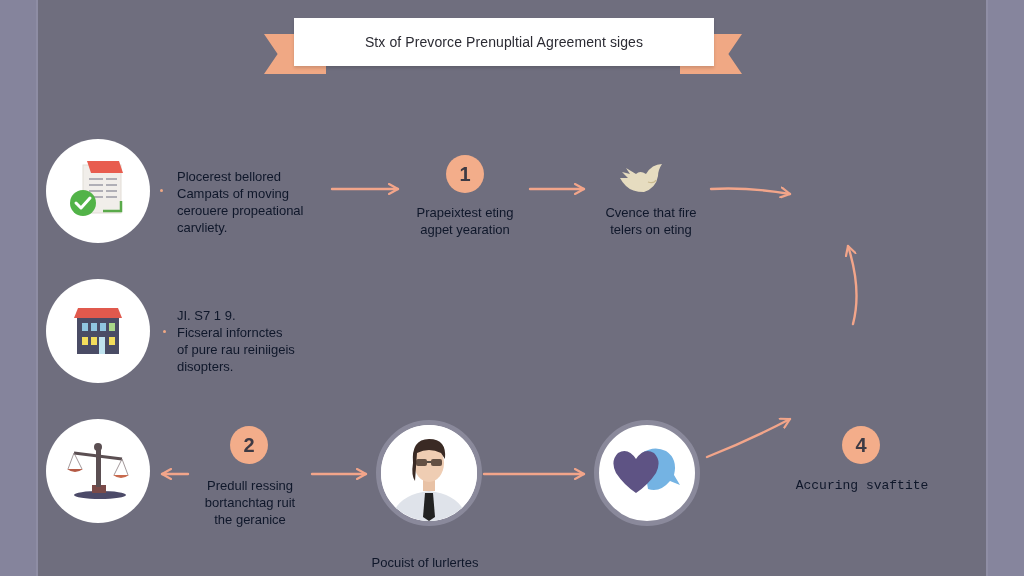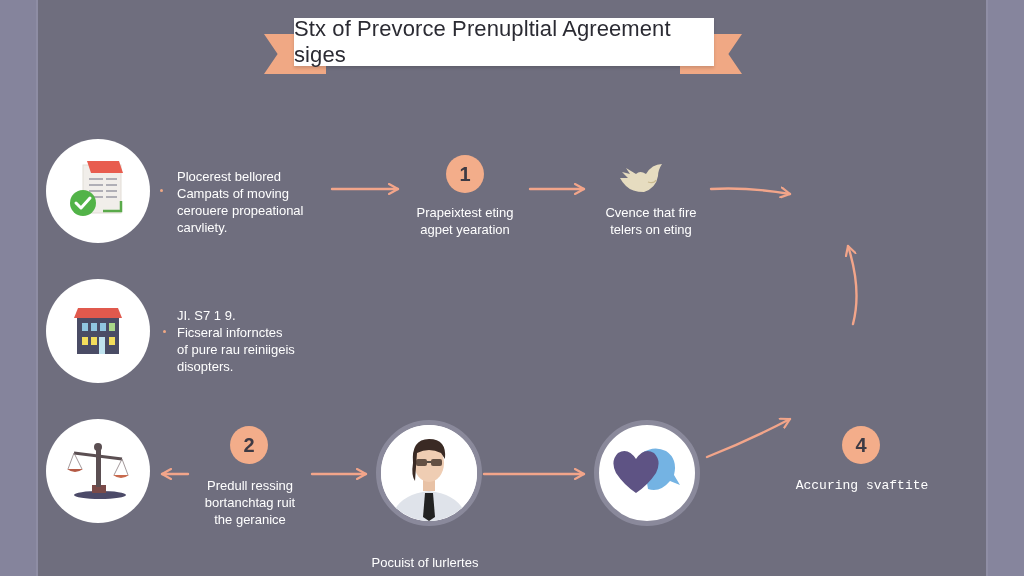--- a/index.html
+++ b/index.html
@@ -14,31 +14,31 @@
 
     
     .ribbon-tail { position:absolute; top:34px; width:62px; height:40px; background:#f0a884; }
     .ribbon-tail.left { left:264px; clip-path:polygon(0 0,100% 0,100% 100%,0 100%,22% 50%); }
     .ribbon-tail.right { left:680px; clip-path:polygon(0 0,100% 0,78% 50%,100% 100%,0 100%); }
     .title-box {
       position:absolute; left:294px; top:18px; width:420px; height:48px;
       background:#ffffff; display:flex; align-items:center; justify-content:center;
       box-shadow:0 2px 3px rgba(0,0,0,0.15);
     }
-    .title-text { font-size:22px; color:#2b2b33; letter-spacing:0.1px; }
+    .title-text { font-size:14px; color:#2b2b33; letter-spacing:0.1px; }
 
     
     .icon-circle {
       position:absolute; width:104px; height:104px; border-radius:50%;
       background:#ffffff; display:flex; align-items:center; justify-content:center;
     }
     .icon-circle.ring { border:5px solid #8a899b; width:96px; height:96px; }
 
     
-    .text-block { position:absolute; color:#ffffff; font-size:13px; line-height:17px; }
+    .text-block { position:absolute; color:#0f172a; font-size:13px; line-height:17px; }
     .text-block.center { text-align:center; }
     .bullet-dot { position:absolute; width:3px; height:3px; border-radius:50%; background:#f0a884; }
 
     
     .badge {
       position:absolute; width:38px; height:38px; border-radius:50%;
       background:#f3ad8a; color:#3d3a44; font-size:20px; font-weight:bold;
       display:flex; align-items:center; justify-content:center;
     }
 

